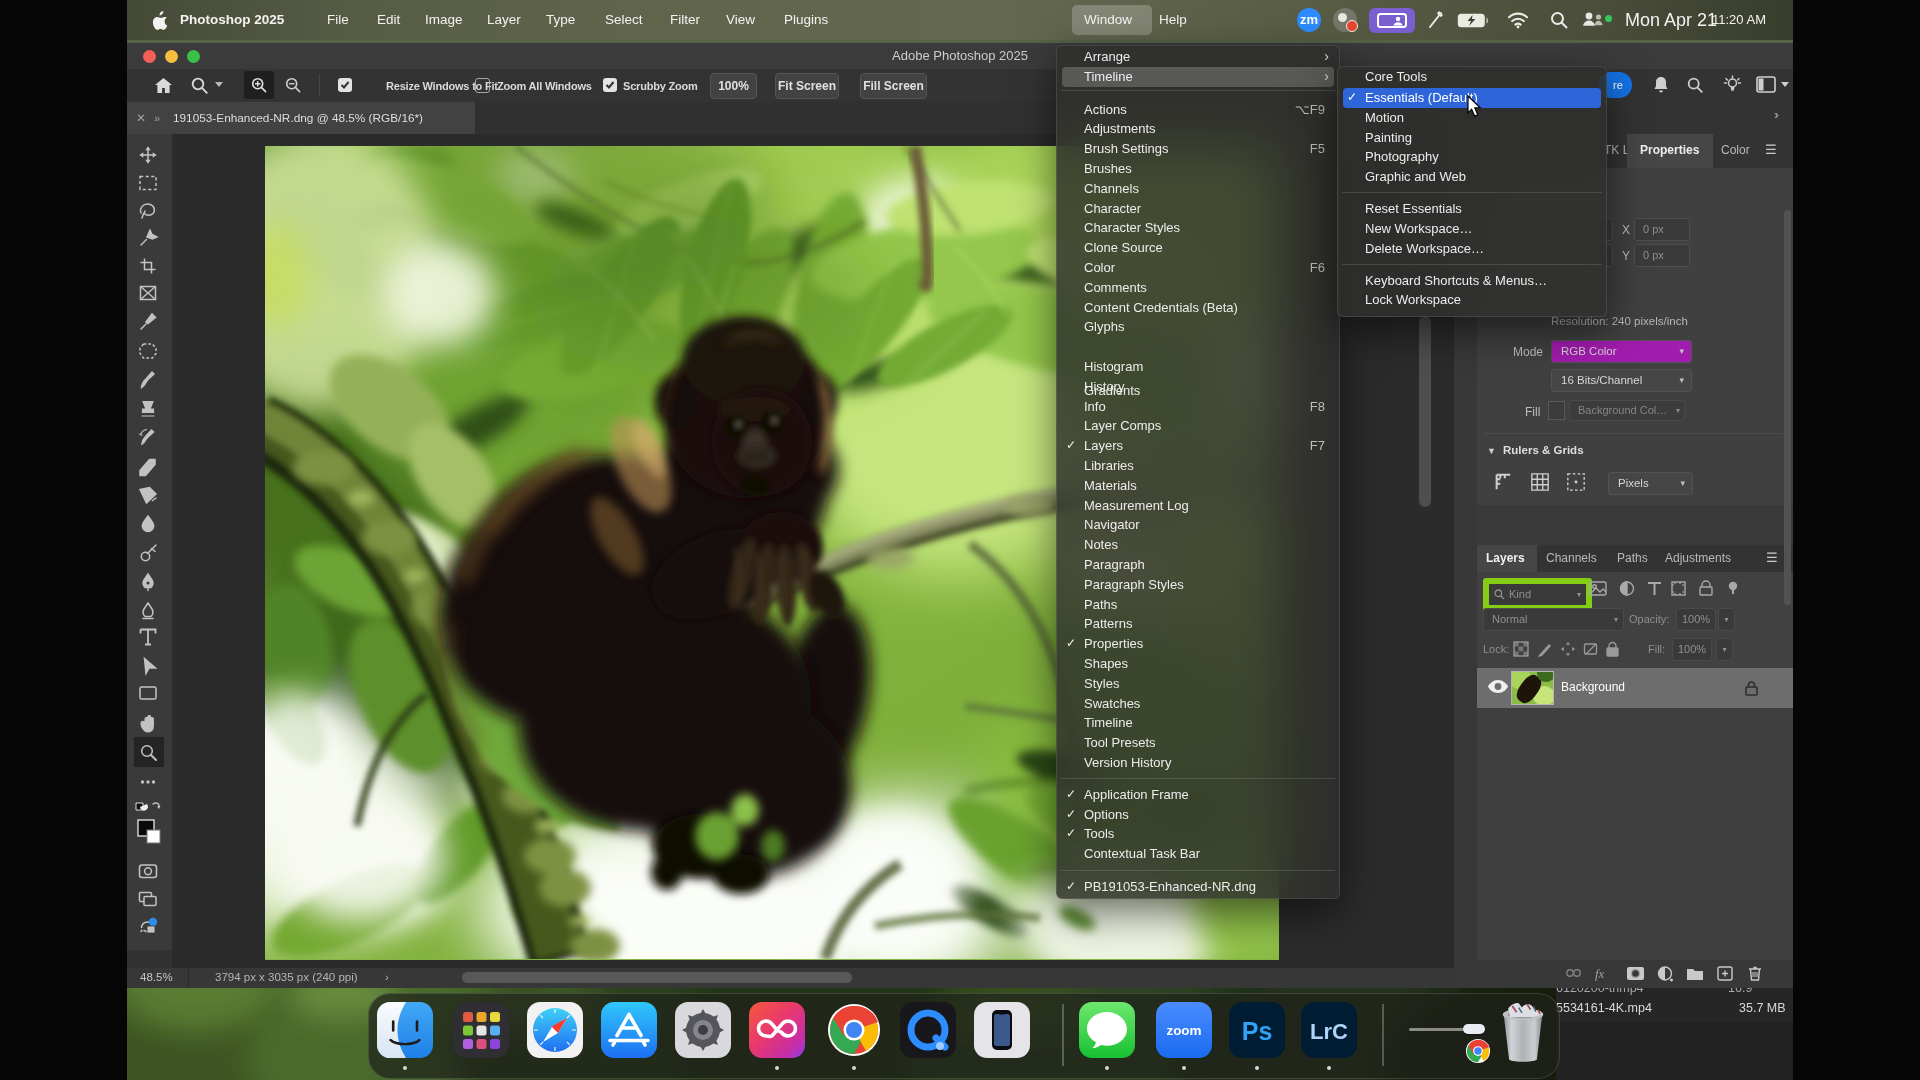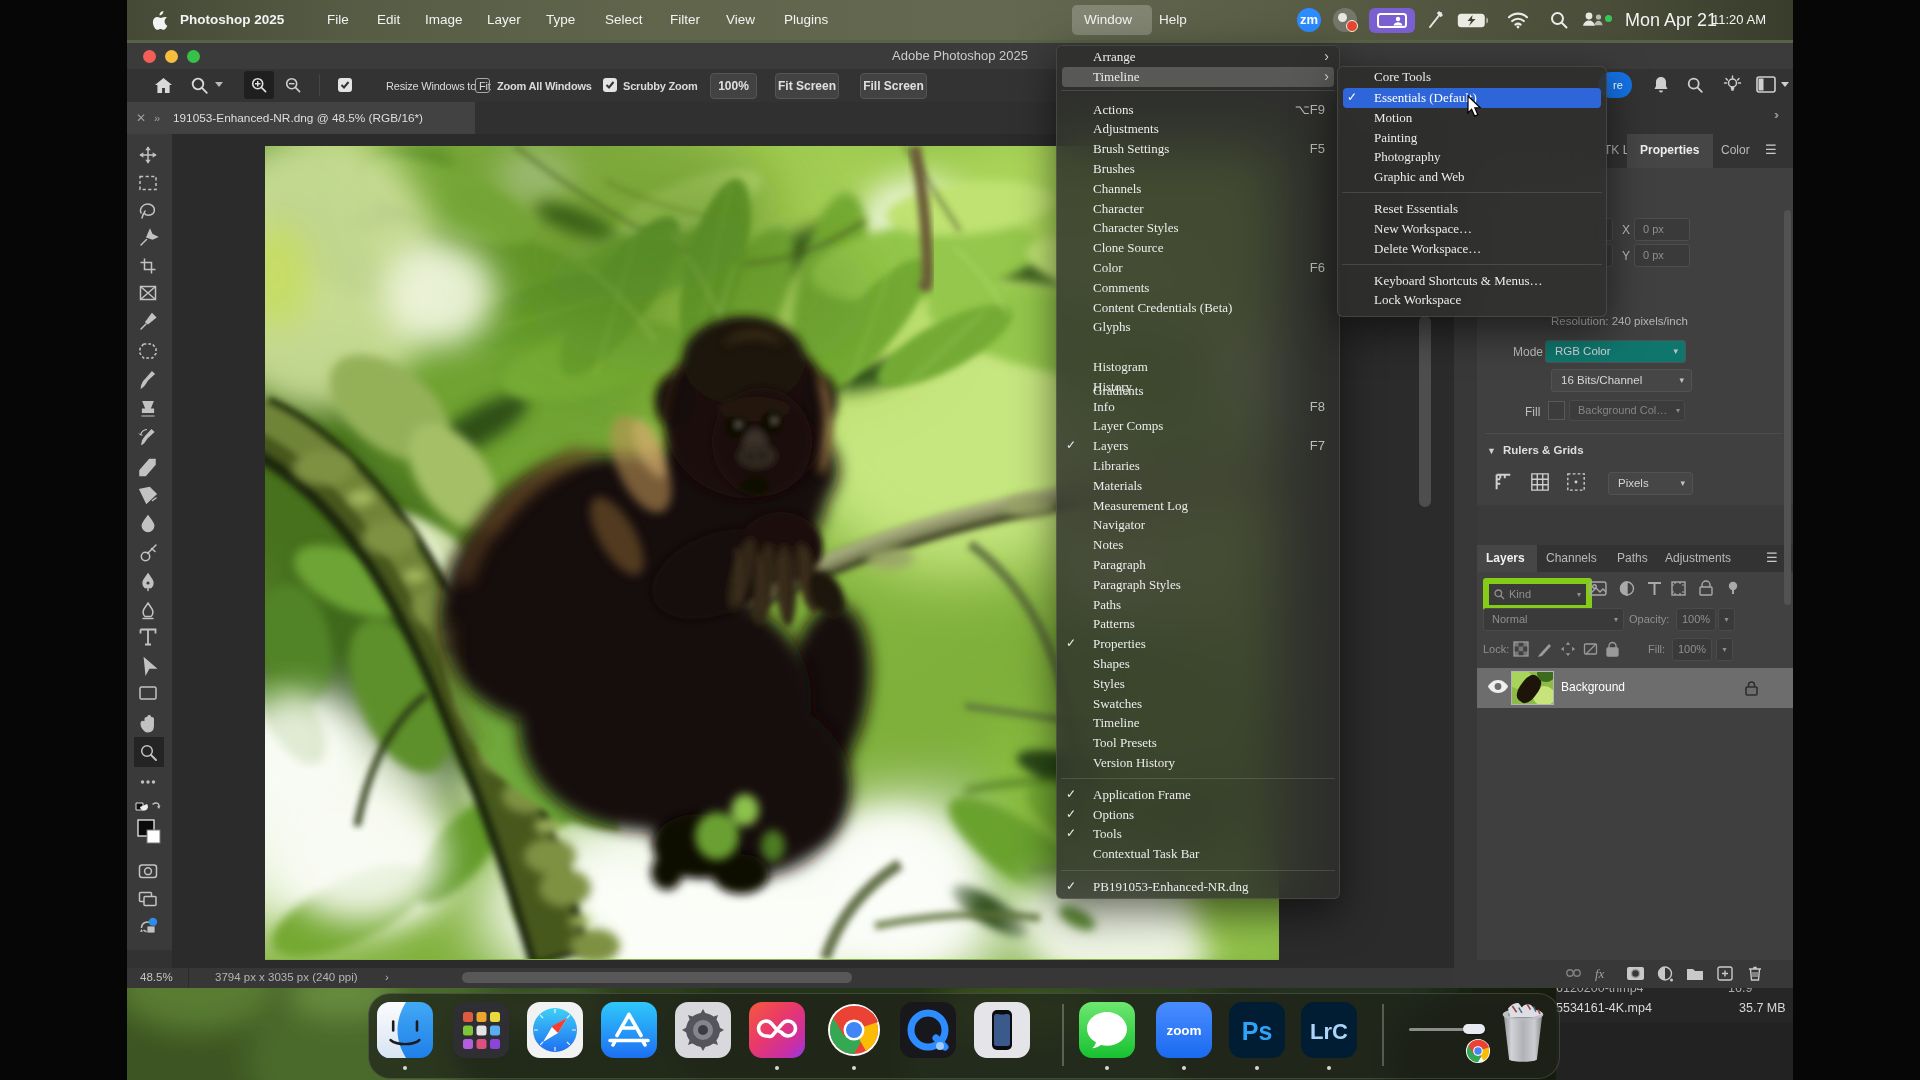--- a/index.html
+++ b/index.html
@@ -33,21 +33,21 @@
   #divider{position:absolute;left:1327px;top:91px;width:23px;height:854px;background:#383838;}
   #panels{position:absolute;left:1350px;top:59px;width:316px;height:886px;background:#414141;color:#cccccc;}
   
   #dock{position:absolute;left:241px;top:993px;width:1190px;height:84px;border-radius:22px;
     background:rgba(32,34,27,0.72);border:1px solid rgba(255,255,255,0.14);}
   
   .menu{position:absolute;background:rgba(46,48,44,0.84);-webkit-backdrop-filter:blur(28px) saturate(1.1);backdrop-filter:blur(28px) saturate(1.1);
     border-radius:6px;border:1px solid rgba(255,255,255,0.10);box-shadow:0 14px 40px rgba(0,0,0,0.55);
     color:#ececec;font-size:13px;}
   .mi{position:absolute;left:0;width:100%;height:19.8px;line-height:19.8px;white-space:nowrap;}
-  .mi .tx{position:absolute;left:36px;font-family:Liberation Serif, serif;}
+  .mi .tx{position:absolute;left:27px;}
   .mi .ck{position:absolute;left:9px;font-size:12px;}
   .mi .sc{position:absolute;right:14px;color:#b9bdb9;}
   .mi .ar{position:absolute;right:10px;color:#d6d6d6;font-size:14px;}
   .msep{position:absolute;left:4px;right:4px;height:1px;background:rgba(255,255,255,0.13);}
 </style>
 </head>
 <body>
 <div id="screen">
   <div id="wall">
     <svg width="1666" height="1080" viewBox="0 0 1666 1080">
@@ -103,21 +103,21 @@
       <svg class="abs" style="left:158px;top:8px;" width="17" height="16" viewBox="0 0 17 16">
           <circle cx="6.7" cy="6.7" r="5" fill="none" stroke="#cfcfcf" stroke-width="1.6"></circle>
           <path d="M10.6 10.6l4 4" stroke="#cfcfcf" stroke-width="1.6" stroke-linecap="round"></path>
           <path d="M4 6.7h5.4" stroke="#cfcfcf" stroke-width="1.4"></path>
         </svg>
       <div class="abs" style="left:192px;top:5px;width:1px;height:22px;background:#454545;"></div>
       <div class="abs" style="left:211px;top:9px;width:14px;height:14px;background:#e4e4e4;border-radius:3px;"></div>
       <svg class="abs" style="left:213px;top:11px;" width="10" height="10" viewBox="0 0 10 10">
           <path d="M1.5 5l2.5 2.5L8.5 2" stroke="#333" stroke-width="2" fill="none"></path>
         </svg>
-      <div class="abs" style="left:231px;top:11px;font-size:11px;color:#dadada;font-weight:normal;letter-spacing:-0.2px;padding-left:28px;">Resize Windows to Fit</div>
+      <div class="abs" style="left:231px;top:11px;font-size:11px;color:#dadada;font-weight:bold;letter-spacing:-0.2px;padding-left:28px;">Resize Windows to Fit</div>
       <div class="abs" style="left:348px;top:9px;width:13px;height:13px;background:none;border:1.5px solid #a8a8a8;border-radius:3px;"></div>
       <div class="abs" style="left:370px;top:11px;font-size:11px;color:#dadada;font-weight:bold;letter-spacing:-0.2px;">Zoom All Windows</div>
       <div class="abs" style="left:476px;top:9px;width:14px;height:14px;background:#e4e4e4;border-radius:3px;"></div>
       <svg class="abs" style="left:478px;top:11px;" width="10" height="10" viewBox="0 0 10 10">
           <path d="M1.5 5l2.5 2.5L8.5 2" stroke="#333" stroke-width="2" fill="none"></path>
         </svg>
       <div class="abs" style="left:496px;top:11px;font-size:11px;color:#dadada;font-weight:bold;letter-spacing:-0.2px;">Scrubby Zoom</div>
       <div class="abs" style="left:583px;top:4px;width:45px;height:24px;background:#424242;border:1px solid #555;border-radius:4px;text-align:center;line-height:24px;font-size:12px;color:#e0e0e0;font-weight:bold;">100%</div>
       <div class="abs" style="left:648px;top:4px;width:62px;height:24px;background:#424242;border:1px solid #555;border-radius:4px;text-align:center;line-height:24px;font-size:12px;color:#e0e0e0;font-weight:bold;">Fit Screen</div>
       <div class="abs" style="left:733px;top:4px;width:65px;height:24px;background:#424242;border:1px solid #555;border-radius:4px;text-align:center;line-height:24px;font-size:12px;color:#e0e0e0;font-weight:bold;">Fill Screen</div>
@@ -615,21 +615,21 @@
 
       <div class="abs" style="left:0;top:66px;width:316px;height:337px;background:#404040;"></div>
       <div class="abs" style="left:104px;top:116px;width:30px;height:21px;background:#3a3a3a;border:1px solid #4e4e4e;border-radius:3px;"></div>
       <div class="abs" style="left:104px;top:142px;width:30px;height:21px;background:#3a3a3a;border:1px solid #4e4e4e;border-radius:3px;"></div>
       <div class="abs" style="left:145px;top:121px;font-size:12px;color:#bdbdbd;">X</div>
       <div class="abs" style="left:157px;top:116px;width:54px;height:21px;background:#3a3a3a;border:1px solid #4e4e4e;border-radius:3px;color:#8f8f8f;font-size:11px;line-height:21px;text-indent:8px;">0 px</div>
       <div class="abs" style="left:145px;top:147px;font-size:12px;color:#bdbdbd;">Y</div>
       <div class="abs" style="left:157px;top:142px;width:54px;height:21px;background:#3a3a3a;border:1px solid #4e4e4e;border-radius:3px;color:#8f8f8f;font-size:11px;line-height:21px;text-indent:8px;">0 px</div>
       <div class="abs" style="left:74px;top:213px;font-size:11.5px;color:#b8b8b8;">Resolution: 240 pixels/inch</div>
       <div class="abs" style="left:36px;top:243px;font-size:12px;color:#bdbdbd;">Mode</div>
-      <div class="abs" style="left:68px;top:238px;width:139px;height:21px;background:#0f766e;border:1px solid #525252;border-radius:3px;color:#d6d6d6;font-size:11.5px;line-height:21px;text-indent:9px;">RGB Color<span style="float:right;margin-right:7px;font-size:9px;color:#c2c2c2;">▾</span></div>
+      <div class="abs" style="left:74px;top:238px;width:139px;height:21px;background:#a21caf;border:1px solid #525252;border-radius:3px;color:#d6d6d6;font-size:11.5px;line-height:21px;text-indent:9px;">RGB Color<span style="float:right;margin-right:7px;font-size:9px;color:#c2c2c2;">▾</span></div>
       <div class="abs" style="left:74px;top:267px;width:139px;height:21px;background:#464646;border:1px solid #525252;border-radius:3px;color:#d6d6d6;font-size:11.5px;line-height:21px;text-indent:9px;">16 Bits/Channel<span style="float:right;margin-right:7px;font-size:9px;color:#c2c2c2;">▾</span></div>
       <div class="abs" style="left:48px;top:303px;font-size:12px;color:#bdbdbd;">Fill</div>
       <div class="abs" style="left:71px;top:299px;width:15px;height:17px;background:#3c3c3c;border:1px solid #585858;"></div>
       <div class="abs" style="left:92px;top:298px;width:114px;height:19px;background:#3c3c3c;border:1px solid #4a4a4a;border-radius:3px;color:#858585;font-size:11px;line-height:19px;text-indent:8px;">Background Col…<span style="float:right;margin-right:4px;font-size:8px;color:#8a8a8a;">▾</span></div>
       <div class="abs" style="left:8px;top:331px;width:298px;height:1px;background:#4c4c4c;"></div>
       <div class="abs" style="left:10px;top:344px;font-size:9px;color:#cfcfcf;">▼</div>
       <div class="abs" style="left:26px;top:342px;font-size:11.5px;color:#dedede;font-weight:bold;">Rulers &amp; Grids</div>
       <svg class="abs" style="left:16px;top:370px;" width="20" height="20" viewBox="0 0 22 22">
           <path d="M4 3v16M4 3h15M8 3v4M13 3v4M4 8h4M4 13h4" stroke="#cfcfcf" stroke-width="2.2" fill="none"></path>
         </svg>

